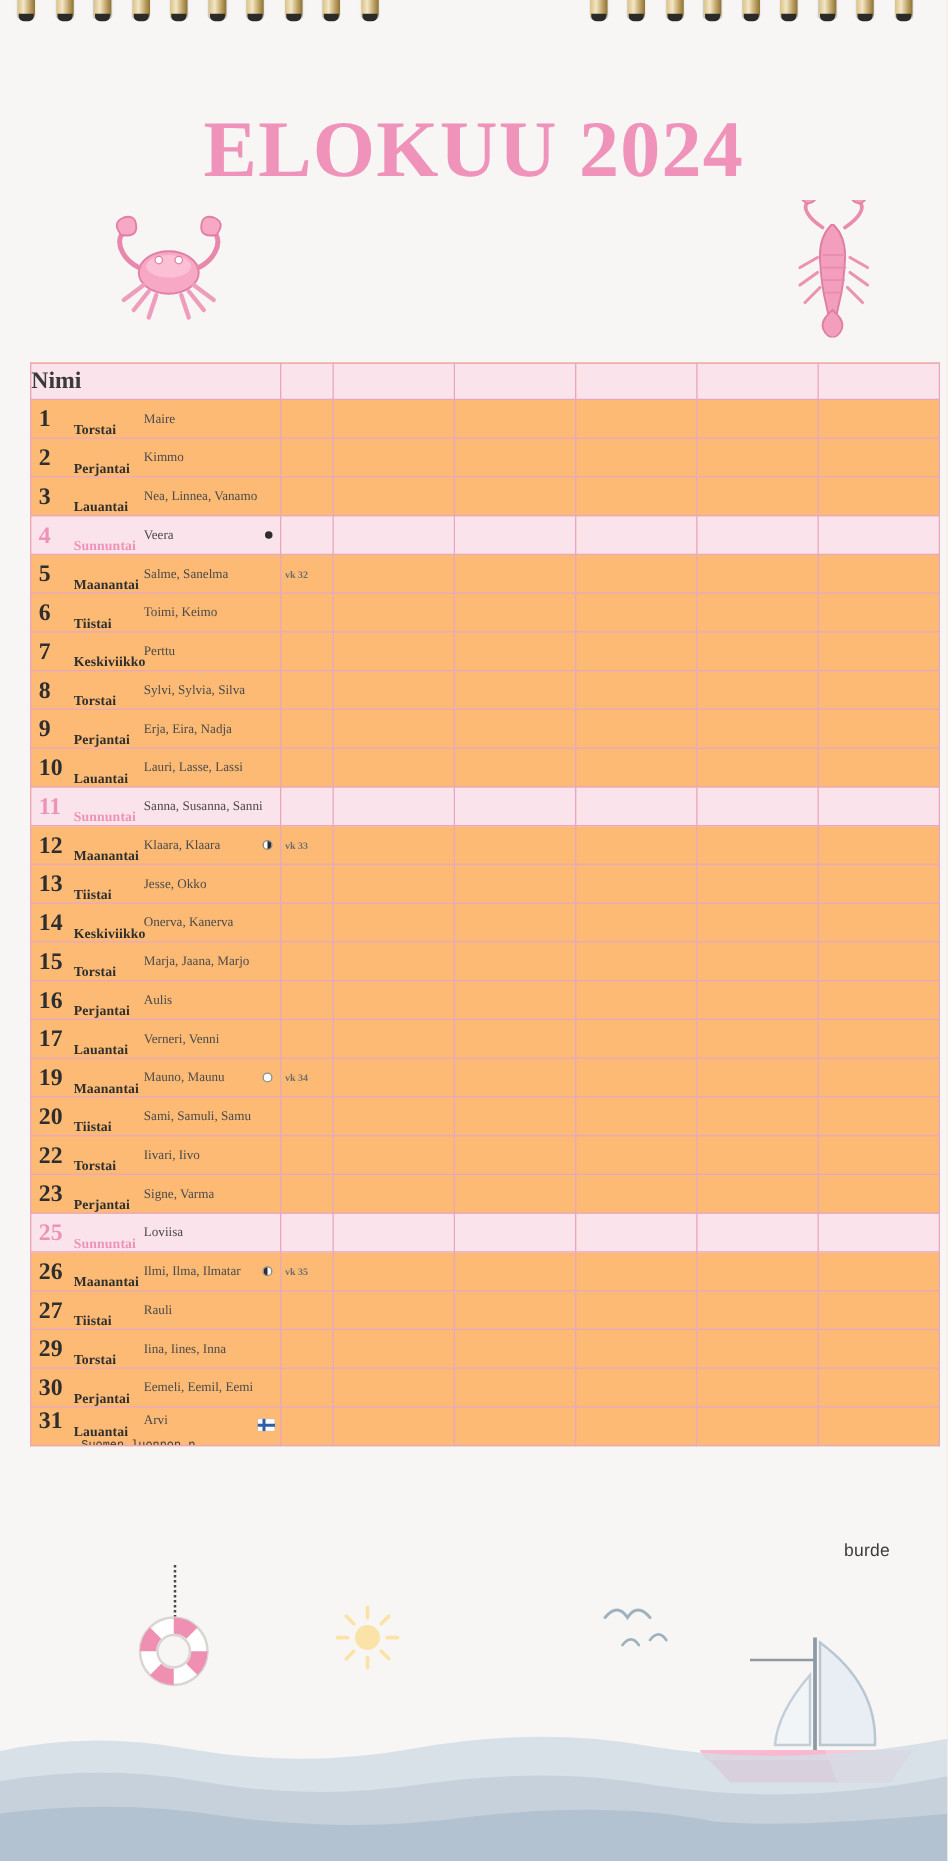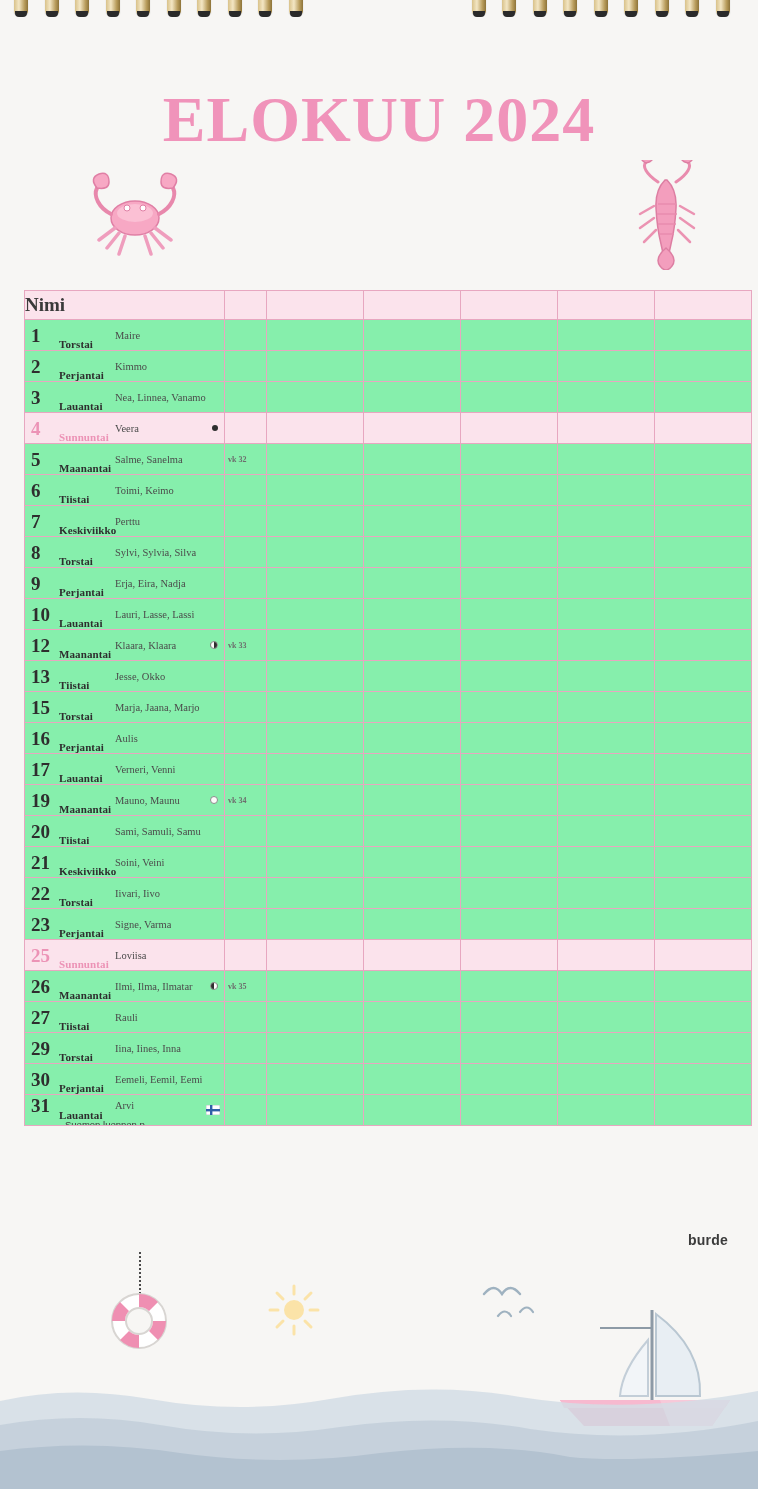--- a/index.html
+++ b/index.html
@@ -81,21 +81,21 @@
   #lobster { top: 160px; left: 620px; }
 
   
   #calendar {
     position: absolute;
     top: 290px;
     left: 24px;
     width: 710px;
     border-collapse: collapse;
     table-layout: fixed;
-    background: #86efac;
+    background: #fdba74;
     border: 1px solid #e7a7c0;
   }
   #calendar td, #calendar th {
     border: 1px solid #e7a7c0;
     padding: 0;
     vertical-align: middle;
   }
   thead th {
     height: 28px;
     background: #fbe3ec;
@@ -182,35 +182,35 @@
     top: 50%;
     transform: translateY(-50%);
   }
 
   .last-day .daycell {
     flex-wrap: wrap;
     align-content: center;
     height: 30px;
   }
   .note {
-    font-family: Liberation Sans, sans-serif;
+    font-family: Liberation Mono, monospace;
     font-size: 9.5px;
     color: #3a3a3a;
     width: 100%;
     padding-left: 34px;
     box-sizing: border-box;
     margin-top: -2px;
   }
   #brand {
     position: absolute;
-    right: 30px;
+    right: 46px;
     top: 1232px;
     font-family: "Liberation Sans", sans-serif;
     font-size: 14px;
-    font-weight: bold;
+    font-weight: normal;
     color: #3b3b3b;
     letter-spacing: .2px;
   }
 
   
   #sea {
     position: absolute;
     left: 0;
     bottom: 0;
     width: 758px;
@@ -474,20 +474,37 @@
           </td>
           <td class="wkcell">
             <div class="wk"></div>
           </td>
           <td></td>
           <td></td>
           <td></td>
           <td></td>
           <td></td>
         </tr>
+        <tr class="sunday">
+          <td>
+            <div class="daycell">
+              <span class="dnum">11</span>
+              <span class="dname">Sunnuntai</span>
+              <span class="names">Sanna, Susanna, Sanni</span>
+            </div>
+          </td>
+          <td class="wkcell">
+            <div class="wk"></div>
+          </td>
+          <td></td>
+          <td></td>
+          <td></td>
+          <td></td>
+          <td></td>
+        </tr>
         <tr>
           <td>
             <div class="daycell">
               <span class="dnum">12</span>
               <span class="dname">Maanantai</span>
               <span class="names">Klaara, Klaara</span>
               <span class="moon moon-first"></span>
             </div>
           </td>
           <td class="wkcell">
@@ -512,20 +529,37 @@
           </td>
           <td></td>
           <td></td>
           <td></td>
           <td></td>
           <td></td>
         </tr>
         <tr>
           <td>
             <div class="daycell">
+              <span class="dnum">14</span>
+              <span class="dname">Keskiviikko</span>
+              <span class="names">Onerva, Kanerva</span>
+            </div>
+          </td>
+          <td class="wkcell">
+            <div class="wk"></div>
+          </td>
+          <td></td>
+          <td></td>
+          <td></td>
+          <td></td>
+          <td></td>
+        </tr>
+        <tr>
+          <td>
+            <div class="daycell">
               <span class="dnum">15</span>
               <span class="dname">Torstai</span>
               <span class="names">Marja, Jaana, Marjo</span>
             </div>
           </td>
           <td class="wkcell">
             <div class="wk"></div>
           </td>
           <td></td>
           <td></td>
@@ -584,37 +618,20 @@
           <td></td>
           <td></td>
           <td></td>
         </tr>
         <tr>
           <td>
             <div class="daycell">
               <span class="dnum">20</span>
               <span class="dname">Tiistai</span>
               <span class="names">Sami, Samuli, Samu</span>
-            </div>
-          </td>
-          <td class="wkcell">
-            <div class="wk"></div>
-          </td>
-          <td></td>
-          <td></td>
-          <td></td>
-          <td></td>
-          <td></td>
-        </tr>
-        <tr>
-          <td>
-            <div class="daycell">
-              <span class="dnum">21</span>
-              <span class="dname">Keskiviikko</span>
-              <span class="names">Soini, Veini</span>
             </div>
           </td>
           <td class="wkcell">
             <div class="wk"></div>
           </td>
           <td></td>
           <td></td>
           <td></td>
           <td></td>
           <td></td>

